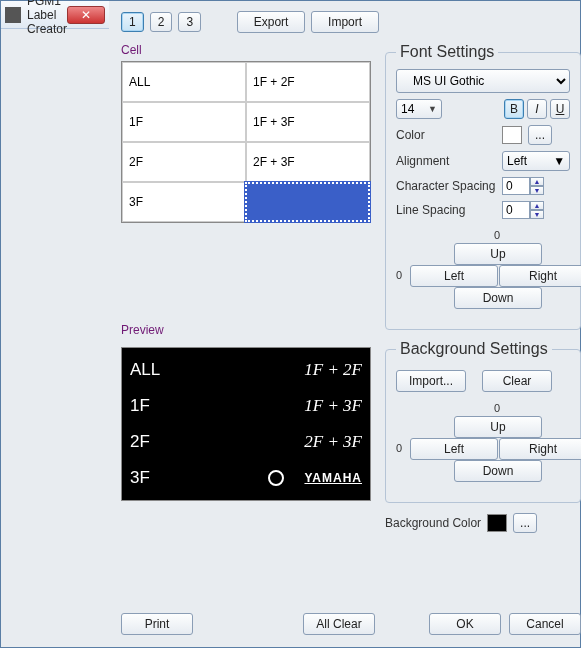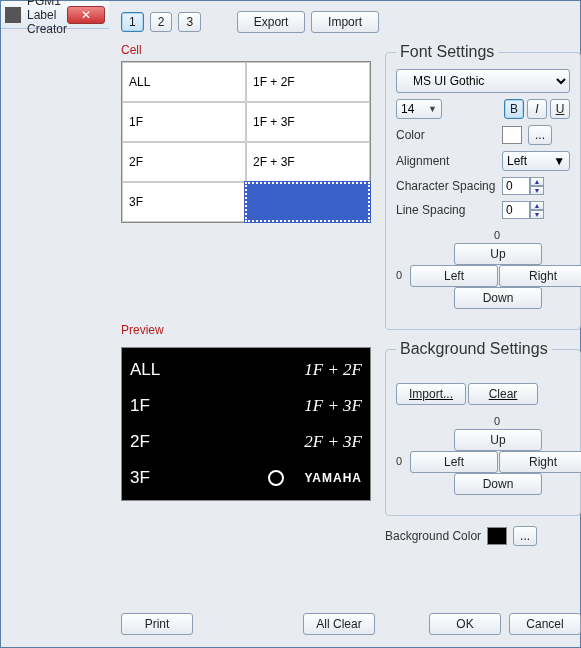--- a/index.html
+++ b/index.html
@@ -11,30 +11,30 @@
 .close-btn { width: 38px; height: 18px; background: linear-gradient(#e88,#c33); border: 1px solid #933; border-radius: 3px; color: #fff; display: flex; align-items: center; justify-content: center; font-size: 11px; cursor: pointer; }
 .body { flex: 1; padding: 10px 12px; }
 .toolbar-row { display: flex; align-items: center; gap: 6px; margin-bottom: 10px; }
 .btn { background: linear-gradient(#fdfefe,#e6ebf1); border: 1px solid #8a9db5; border-radius: 3px; padding: 3px 10px; cursor: pointer; color: #222; text-align: center; }
 .btn-sm { padding: 2px 7px; min-width: 18px; }
 .btn-active { border: 1px solid #3c7fb1; background: linear-gradient(#eaf4fb,#c8e4f6); box-shadow: inset 0 0 0 1px #a9d5f3; }
 .spacer { width: 24px; }
 .columns { display: flex; gap: 14px; }
 .left { width: 250px; }
 .right { flex: 1; }
-.section-label { color: #b91c1c; margin-bottom: 4px; }
+.section-label { color: #701a75; margin-bottom: 4px; }
 .cell-grid { border: 1px solid #888; background: #fff; }
 .cell-row { display: flex; height: 40px; }
 .cell { flex: 1; border: 1px solid #ccc; display: flex; align-items: center; padding-left: 6px; background: #fff; cursor: pointer; }
 .cell-selected { background: #3a5fc8; color: #fff; border: 2px dotted #fff; outline: 1px solid #3a5fc8; }
 .preview { background: #000; border: 1px solid #888; margin-top: 10px; padding: 4px 8px; color: #fff; font-family: "Times New Roman", serif; }
 .preview-row { display: flex; height: 36px; align-items: center; }
 .preview-left { flex: 1; font-family: Arial, sans-serif; font-size: 17px; }
 .preview-right { font-style: italic; font-family: "Times New Roman", serif; font-size: 17px; }
-.yamaha { font-family: Arial, sans-serif; font-weight: bold; letter-spacing: 1px; font-size: 14px; display: flex; align-items: center; gap: 20px; }
+.yamaha { font-family: Arial, sans-serif; font-weight: bold; letter-spacing: 1px; font-size: 14px; display: flex; align-items: center; gap: 20px; text-decoration: underline; }
 .yamaha-logo { width: 16px; height: 16px; border: 2px solid #fff; border-radius: 50%; position: relative; }
 fieldset { border: 1px solid #b5c4d6; border-radius: 4px; margin: 0 0 10px 0; padding: 8px 10px 10px 10px; }
 legend { color: #333; padding: 0 4px; font-size: 16px; }
 select.wide { width: 100%; background: linear-gradient(#fdfefe,#e6ebf1); border: 1px solid #8a9db5; border-radius: 3px; padding: 3px 12px; }
 .row { display: flex; align-items: center; gap: 6px; margin-top: 6px; }
 .lbl60 { width: 100px; color: #333; }
 .combo-sm { width: 46px; background: linear-gradient(#fdfefe,#e6ebf1); border: 1px solid #8a9db5; border-radius: 3px; padding: 2px 4px; display: flex; align-items: center; justify-content: space-between; }
 .combo-sm .arrow { font-size: 9px; color: #444; }
 .right-group { margin-left: auto; display: flex; gap: 3px; }
 .style-btn { width: 20px; height: 20px; padding: 0; display: flex; align-items: center; justify-content: center; }
@@ -46,21 +46,21 @@
 .spin-btns { display: flex; flex-direction: column; }
 .spin-btns div { width: 14px; height: 9px; border: 1px solid #8a9db5; background: linear-gradient(#fdfefe,#e6ebf1); font-size: 7px; line-height: 7px; text-align: center; color: #33a; cursor: pointer; }
 .dpad { margin-top: 10px; position: relative; height: 90px; }
 .dpad .zero-top { position: absolute; left: 98px; top: 0; font-size: 11px; color: #333; }
 .dpad .zero-left { position: absolute; left: 0; top: 40px; font-size: 11px; color: #333; }
 .dpad .up { position: absolute; left: 58px; top: 14px; width: 88px; }
 .dpad .left { position: absolute; left: 14px; top: 36px; width: 88px; }
 .dpad .right { position: absolute; left: 103px; top: 36px; width: 88px; }
 .dpad .down { position: absolute; left: 58px; top: 58px; width: 88px; }
 .dpad .reset { position: absolute; left: 210px; top: 36px; width: 46px; }
-.bg-import-row { display: flex; gap: 2px; margin-top: 17px; text-decoration: underline; }
+.bg-import-row { display: flex; gap: 16px; margin-top: 4px; }
 .footer { position: absolute; bottom: 12px; left: 12px; right: 12px; display: flex; gap: 10px; }
 .footer .right-btns { margin-left: auto; display: flex; gap: 8px; }
 .btn-w { width: 72px; }
 .combo-mid { width: 68px; background: linear-gradient(#fdfefe,#e6ebf1); border: 1px solid #8a9db5; border-radius: 3px; padding: 2px 4px; display: flex; align-items: center; justify-content: space-between; }
 </style>
 </head>
 <body>
 
 <div class="window">
   <div class="titlebar">

